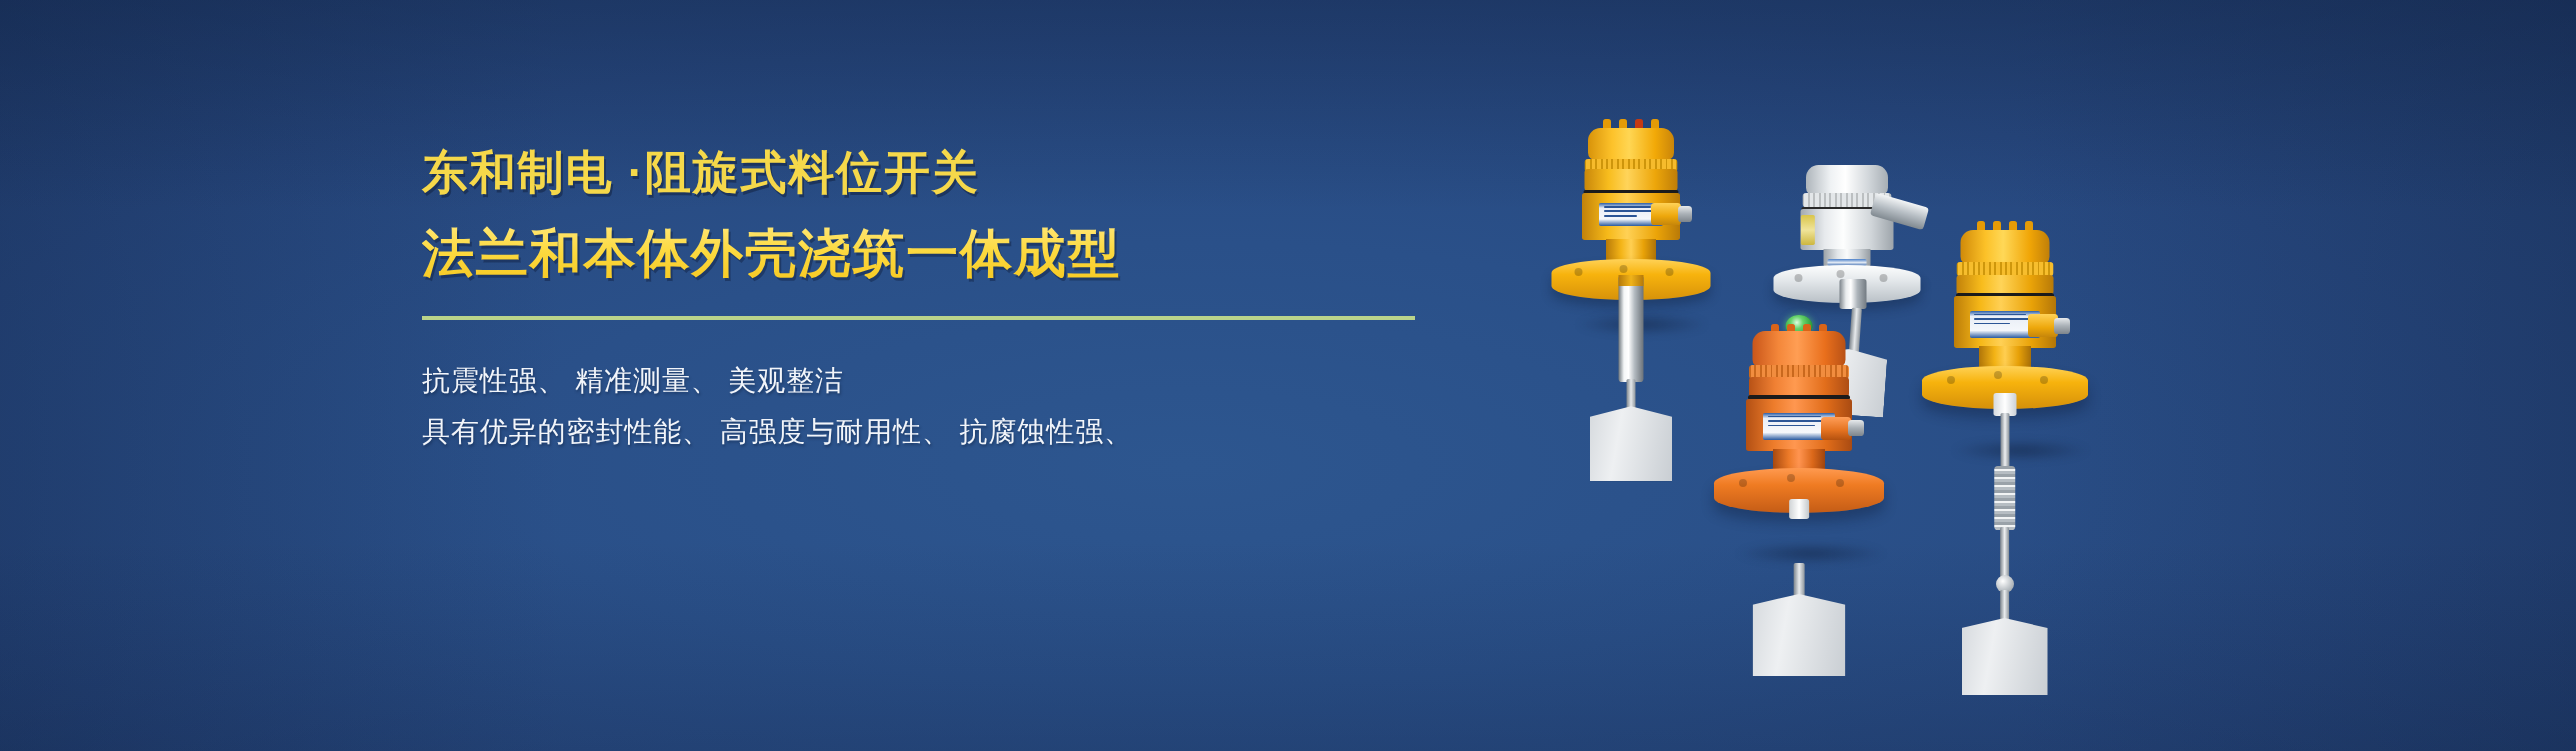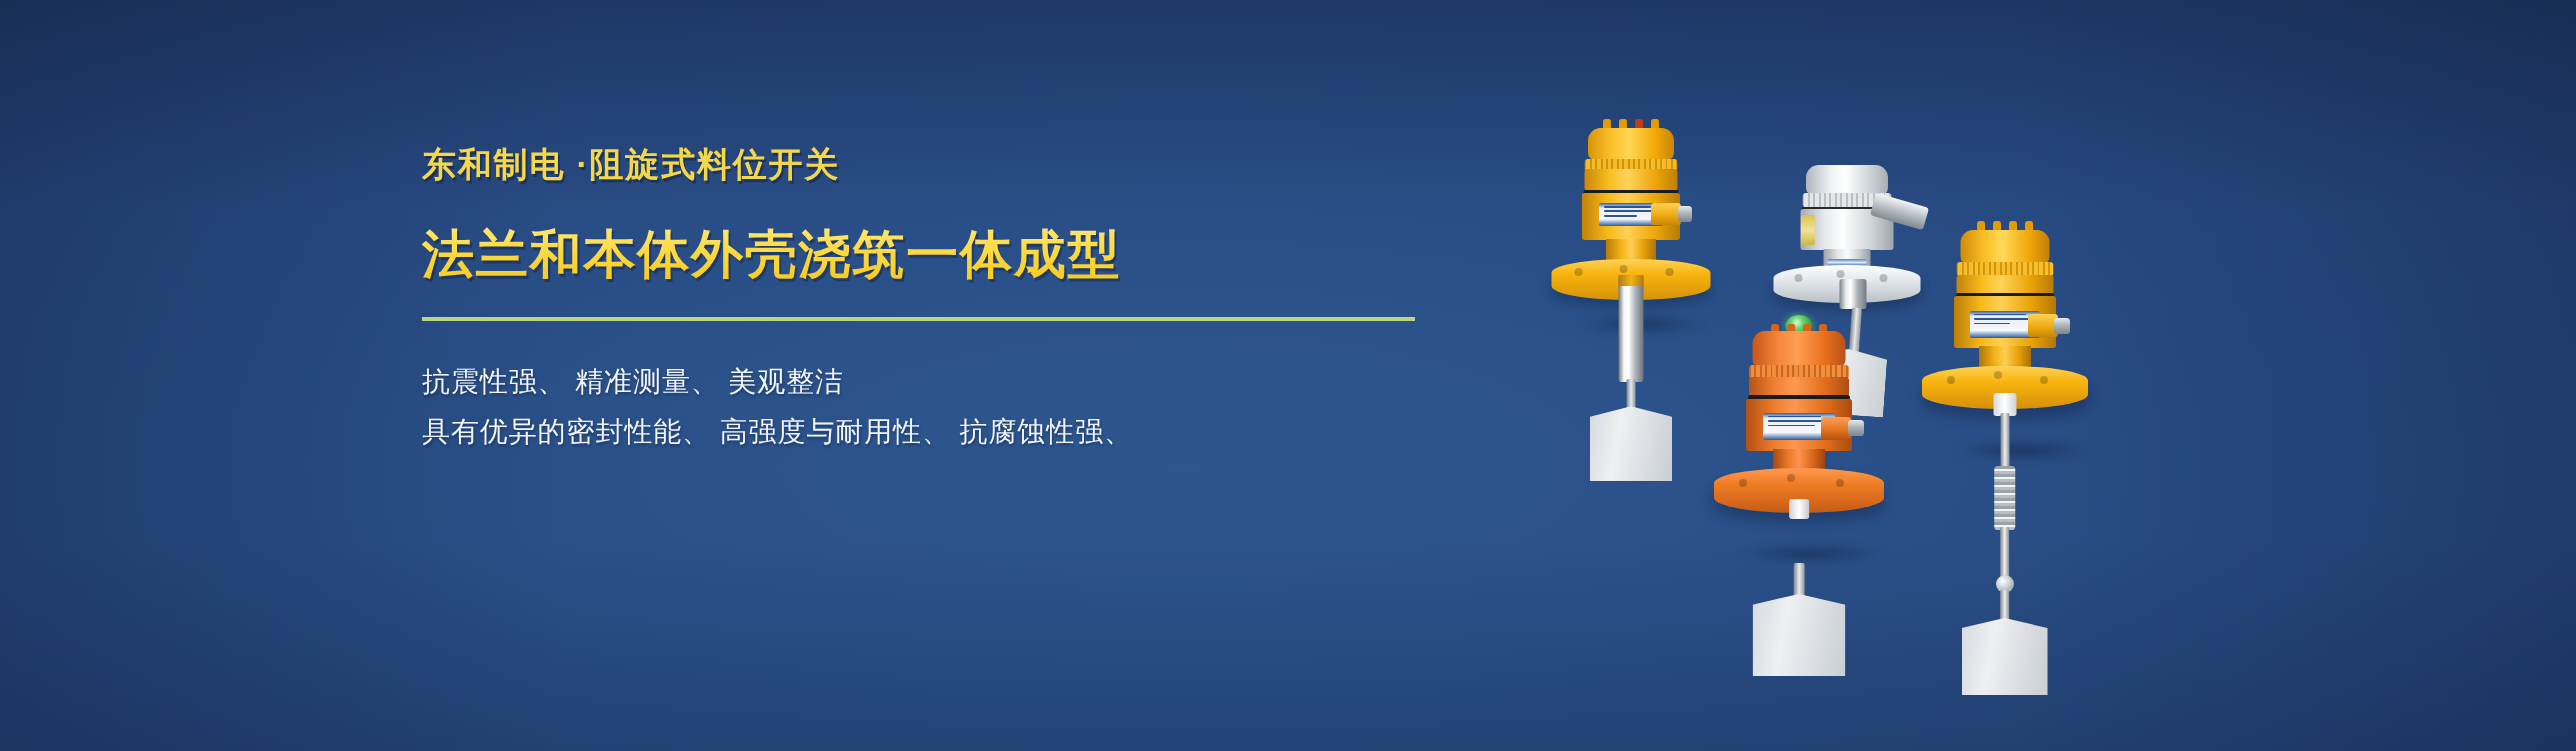--- a/index.html
+++ b/index.html
@@ -35,30 +35,30 @@
 
   
   .copy {
     position: absolute;
     left: 422px;
     top: 143px;
     width: 1055px;
     z-index: 5;
   }
   .eyebrow {
-    font-size: 34px;
+    font-size: 46px;
     font-weight: bold;
     letter-spacing: 1.8px;
     line-height: 1.28;
     color: #F5D84A;
     text-shadow: 1.8px 2.7px 0 rgba(18,34,66,.55);
     white-space: nowrap;
   }
   .headline {
-    margin-top: 36px;
+    margin-top: 20px;
     font-size: 52px;
     font-weight: bold;
     letter-spacing: 1.8px;
     line-height: 1.2;
     white-space: nowrap;
     color: #FBD83F;
     background: linear-gradient(180deg,#FFE77A 0%,#FCD93F 48%,#F6C821 100%);
     -webkit-background-clip: text;
     background-clip: text;
     -webkit-text-fill-color: transparent;

